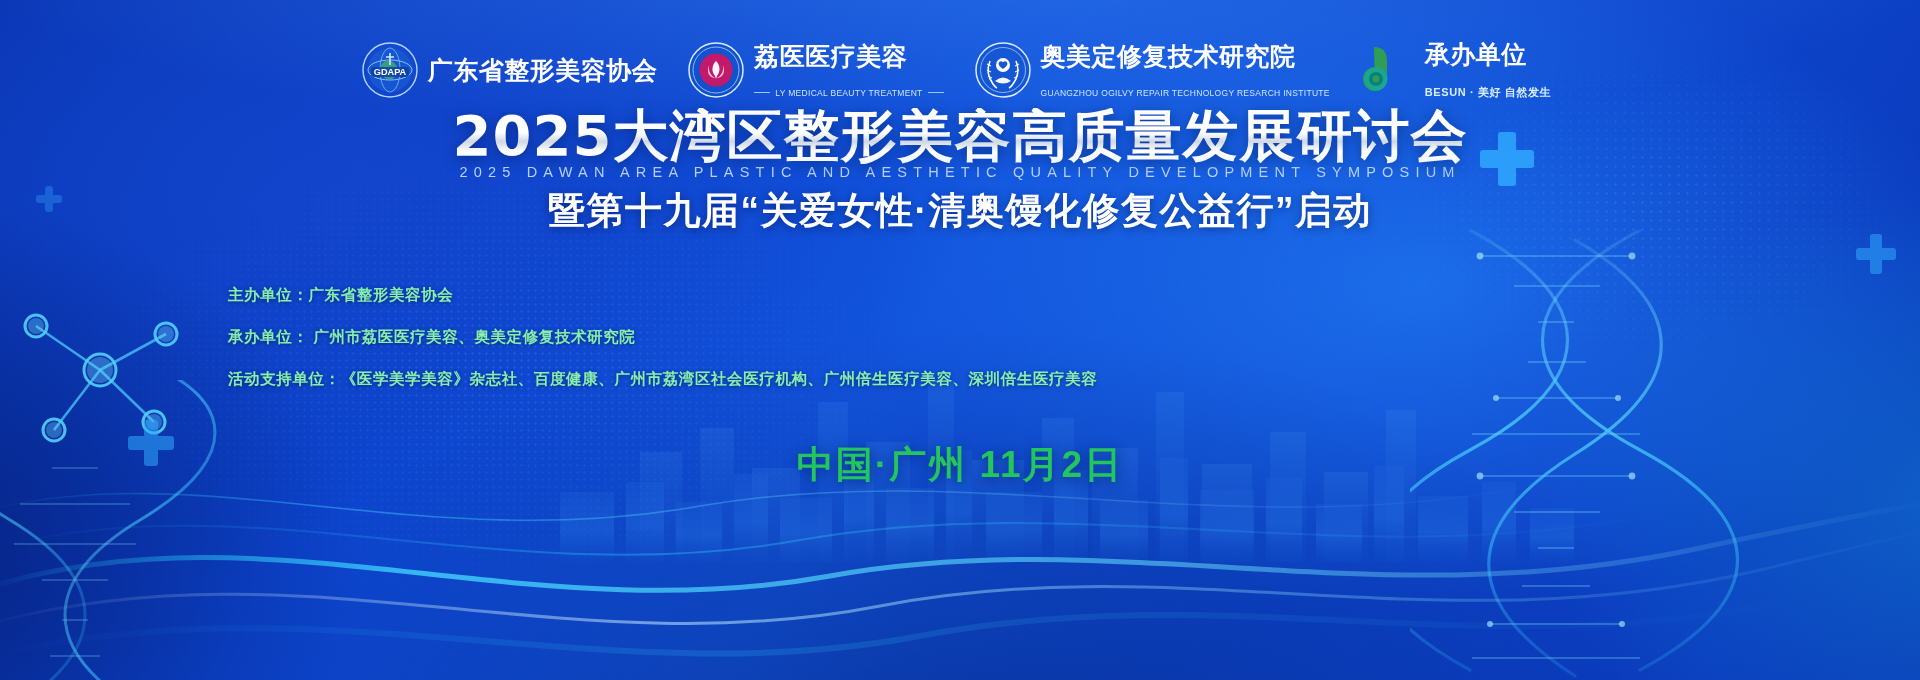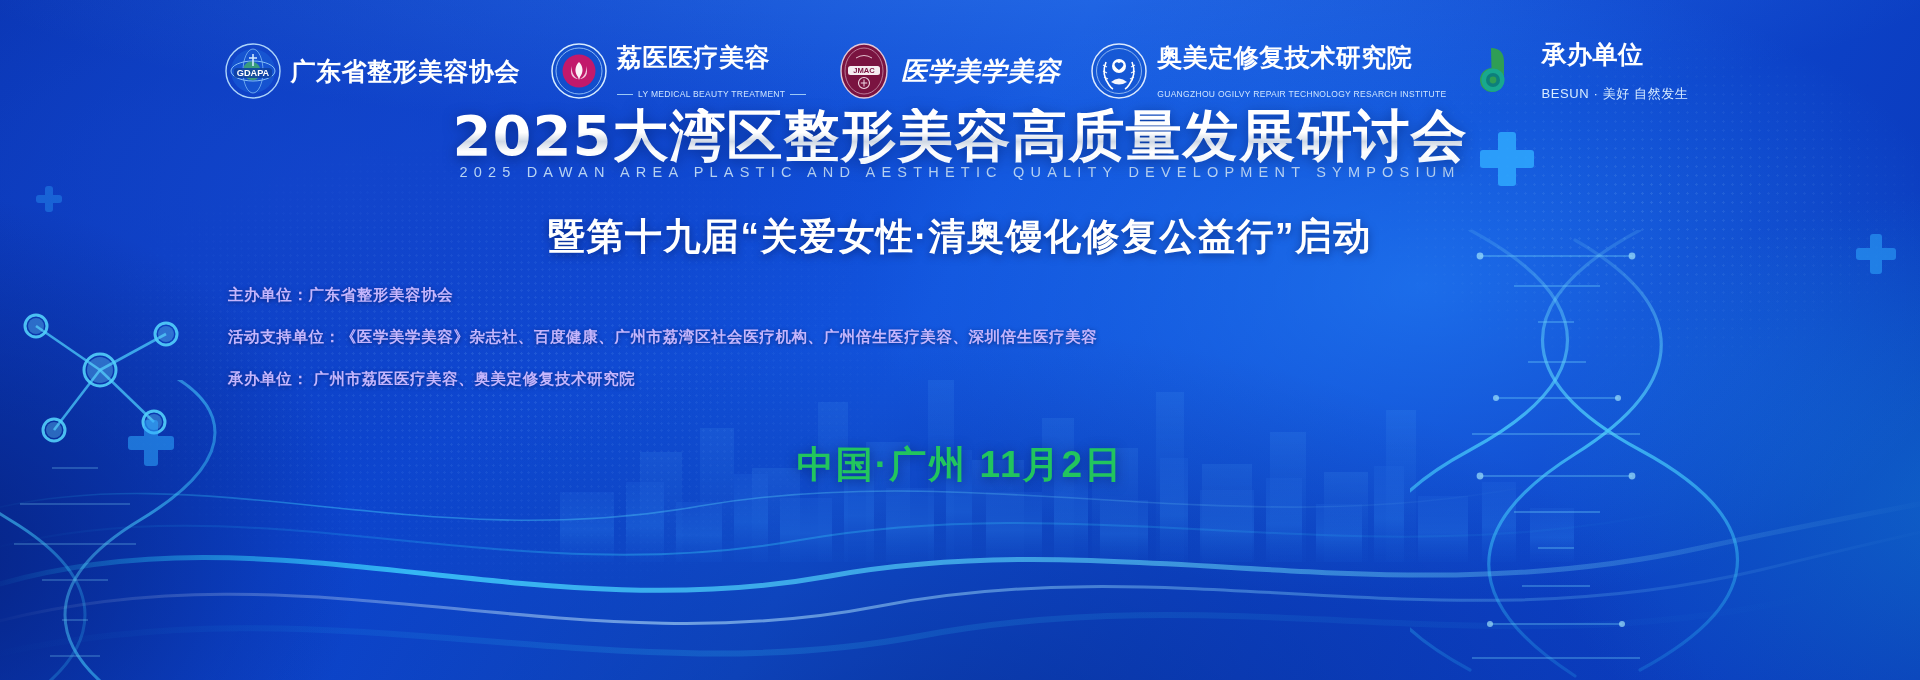--- a/index.html
+++ b/index.html
@@ -97,48 +97,48 @@
   .logo-cn.script { font-family:"Liberation Serif","DejaVu Serif",serif; font-style:italic; font-size:26px; }
   .logo-en {
     color:#cfe6ff; font-size:8.5px; letter-spacing:.3px; white-space:nowrap;
     line-height:1.25; margin-top:18px; text-align:center;
   }
   .logo-en.rule { display:flex; align-items:center; gap:5px; justify-content:center; }
   .logo-en.rule::before, .logo-en.rule::after {
     content:""; height:1px; width:16px; background:#9cc8f5; display:inline-block;
   }
   .logo-cn.green { color:#ffffff; }
-  .logo-en.green { color:#d8ecff; font-size:13px; letter-spacing:.6px; }
+  .logo-en.green { color:#d8ecff; font-size:11px; letter-spacing:.6px;font-weight:bold; }
 
   
   .title-block { position:absolute; top:108px; left:0; right:0; text-align:center; }
   .main-title {
     font-size:56px; font-weight:bold; letter-spacing:1px; line-height:1.0;
     font-family:"DejaVu Sans","Liberation Sans",sans-serif;
     background:linear-gradient(180deg,#ffffff 0%,#ffffff 44%,#cfd8e4 60%,#ffffff 78%,#eef4fb 100%);
     -webkit-background-clip:text; background-clip:text;
     color:transparent; -webkit-text-fill-color:transparent;
     filter:drop-shadow(0 3px 7px rgba(0,24,90,.55));
     white-space:nowrap;
   }
   .title-en {
     font-size:14.5px; letter-spacing:6.2px; color:#b9d4f4; font-weight:normal;
     white-space:nowrap;
   }
   .subtitle {
-    margin-top:32px;
+    margin-top:6px;
     font-size:37px; font-weight:bold; color:#ffffff; letter-spacing:1.5px;
     text-shadow:0 2px 8px rgba(0,20,80,.55);
     white-space:nowrap;
   }
 
   
   .orgs { position:absolute; top:285px; left:228px; }
   .org-line {
-    color:#c4b5fd; font-size:15.5px; font-weight:bold; letter-spacing:.6px;
+    color:#86efac; font-size:15.5px; font-weight:bold; letter-spacing:.6px;
     margin-bottom:21px; white-space:nowrap;
     text-shadow:0 1px 4px rgba(0,20,80,.6);
   }
   .org-line:last-child { margin-bottom:0; }
 
   
   .date-line {
     position:absolute; top:440px; left:0; right:0; text-align:center;
     color:#22c55e; font-size:37px; font-weight:bold; letter-spacing:2px;
     text-shadow:0 2px 12px rgba(0,30,110,.7);
@@ -381,37 +381,20 @@
           <path d="M22,24 c-1,6 2,11 6,13 c-5,0 -9,-5 -6,-13z" fill="#ffffff" opacity=".75"></path>
           <path d="M36,24 c1,6 -2,11 -6,13 c5,0 9,-5 6,-13z" fill="#ffffff" opacity=".75"></path>
         </svg>
       </span>
       <span class="logo-txt">
         <span class="logo-cn">荔医医疗美容</span>
         <span class="logo-en rule">LY MEDICAL BEAUTY TREATMENT</span>
       </span>
     </div>
 
-    <div class="logo-item">
-      <span class="logo-mark">
-        <svg width="56" height="58" viewBox="0 0 56 58">
-          <ellipse cx="28" cy="29" rx="23" ry="27" fill="#7a1340"></ellipse>
-          <ellipse cx="28" cy="29" rx="23" ry="27" fill="none" stroke="#e3c7d6" stroke-width="1.4"></ellipse>
-          <ellipse cx="28" cy="29" rx="19" ry="23" fill="none" stroke="#d6a7be" stroke-width=".7"></ellipse>
-          <rect x="12" y="24" width="32" height="9" rx="2.5" fill="#ffffff" opacity=".92"></rect>
-          <text x="28" y="31" font-size="7.6" font-weight="bold" text-anchor="middle" fill="#7a1340" font-family="Liberation Sans, sans-serif">JMAC</text>
-          <circle cx="28" cy="41" r="5.5" fill="none" stroke="#f0d9e4" stroke-width="1.1"></circle>
-          <path d="M28,37.5 v7 M24.8,41 h6.4" stroke="#f0d9e4" stroke-width="1"></path>
-          <path d="M20,16 q8,-5 16,0" fill="none" stroke="#edd2de" stroke-width=".9"></path>
-        </svg>
-      </span>
-      <span class="logo-txt">
-        <span class="logo-cn script">医学美学美容</span>
-      </span>
-    </div>
 
     <div class="logo-item">
       <span class="logo-mark">
         <svg width="58" height="58" viewBox="0 0 58 58">
           <circle cx="29" cy="29" r="27.5" fill="#0f4fc8" opacity=".45"></circle>
           <circle cx="29" cy="29" r="27" fill="none" stroke="#dceaff" stroke-width="1.5"></circle>
           <circle cx="29" cy="29" r="22.5" fill="none" stroke="#a9ccf5" stroke-width=".8"></circle>
           <path d="M16,20 q-5,12 3,23 q2,3 4,4" fill="none" stroke="#ffffff" stroke-width="1.6"></path>
           <path d="M42,20 q5,12 -3,23 q-2,3 -4,4" fill="none" stroke="#ffffff" stroke-width="1.6"></path>
           <g stroke="#ffffff" stroke-width="1.1" fill="none" opacity=".9">
@@ -447,19 +430,19 @@
   </div>
 
   <div class="title-block">
     <div class="main-title">2025大湾区整形美容高质量发展研讨会</div>
     <div class="title-en">2025 DAWAN AREA PLASTIC AND AESTHETIC QUALITY DEVELOPMENT SYMPOSIUM</div>
     <div class="subtitle">暨第十九届“关爱女性·清奥馒化修复公益行”启动</div>
   </div>
 
   <div class="orgs">
     <div class="org-line">主办单位：广东省整形美容协会</div>
+    <div class="org-line">承办单位： 广州市荔医医疗美容、奥美定修复技术研究院</div>
     <div class="org-line">活动支持单位：《医学美学美容》杂志社、百度健康、广州市荔湾区社会医疗机构、广州倍生医疗美容、深圳倍生医疗美容</div>
-    <div class="org-line">承办单位： 广州市荔医医疗美容、奥美定修复技术研究院</div>
   </div>
 
   <div class="date-line">中国·广州 11月2日</div>
 
 </div>
 
 </body></html>

